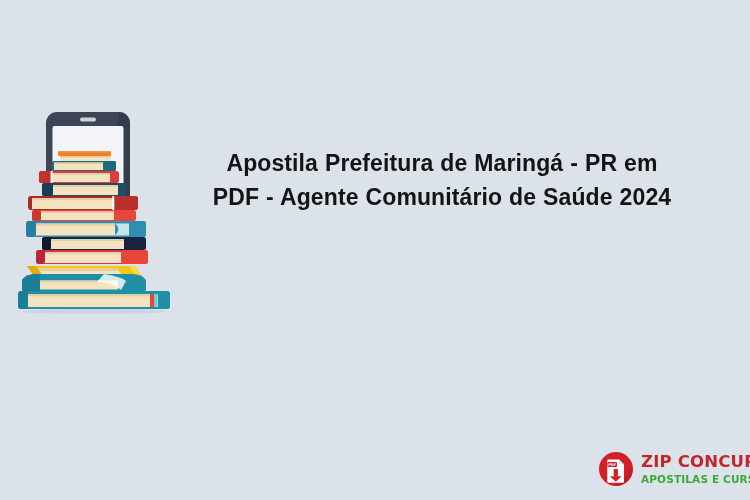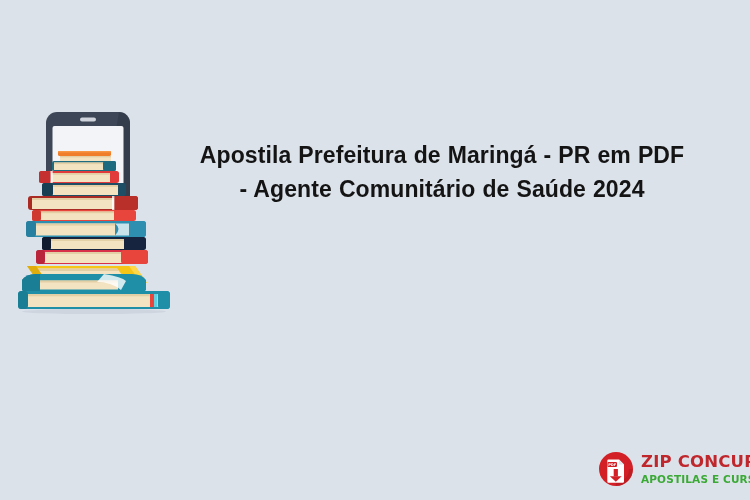--- a/index.html
+++ b/index.html
@@ -37,21 +37,21 @@
 
   
   #title-block {
     position: absolute;
     left: 186px;
     top: 130px;
     width: 512px;
     text-align: center;
   }
   #product-title {
-    margin: 8px;
+    margin: 16px;
     font-family: "Liberation Sans", "DejaVu Sans", sans-serif;
     font-size: 23px;
     font-weight: bold;
     line-height: 34px;
     color: #141414;
     letter-spacing: 0.1px;
     word-spacing: 0.5px;
   }
 
   

